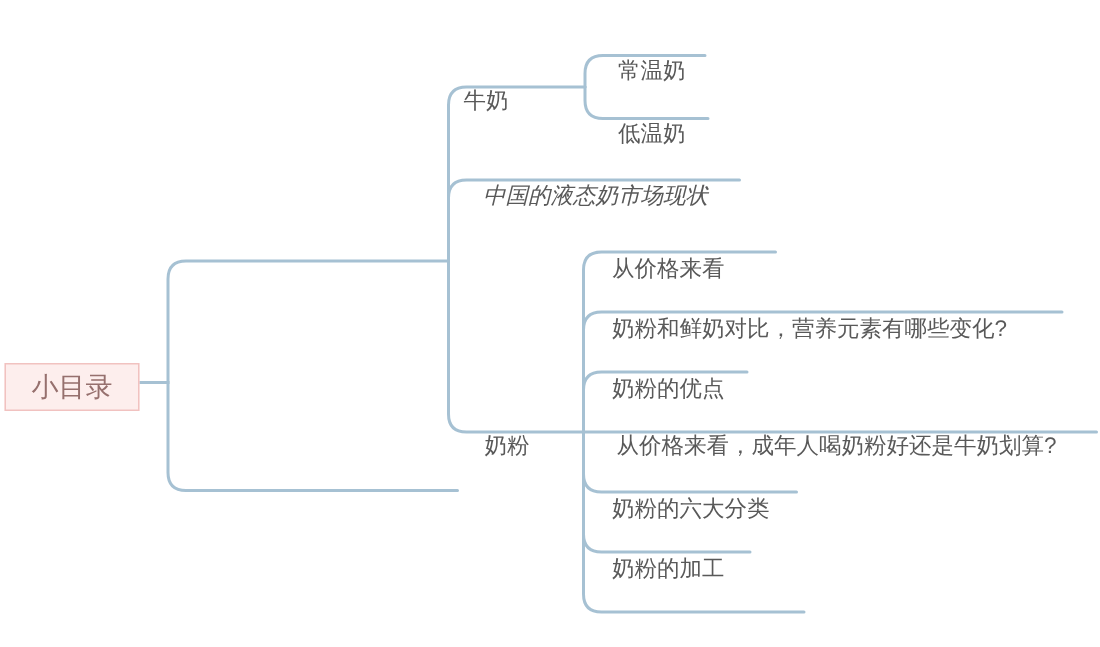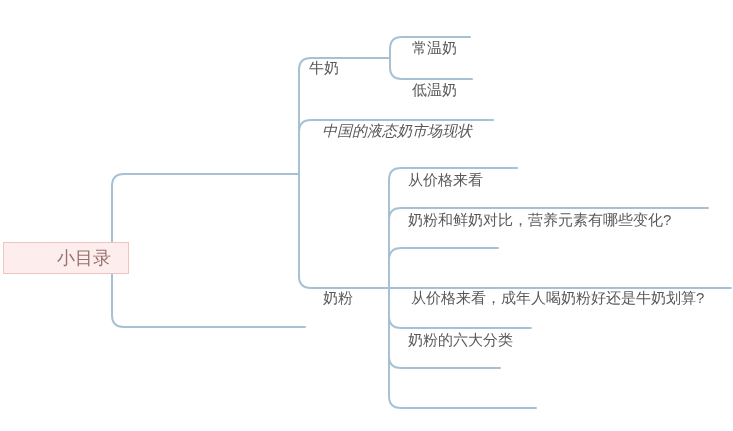--- a/index.html
+++ b/index.html
@@ -24,21 +24,20 @@
   .root-topic{
     position:absolute;
     left:3px;top:242px;
     width:88px;height:30px;
     background:var(--root-fill);
     border:1.5px solid var(--root-border);
     border-radius:0;
     display:flex;align-items:center;justify-content:center;
     font-size:18px;
     color:var(--root-text);
-    padding-left:36px;
   }
 </style>
 </head>
 <body>
 
 <div id="canvas">
 
   <svg id="connectors" width="733" height="431" viewBox="0 0 733 431">
 
     <path d="M93,255 L112,255 L112,186 Q112,174 124,174 L299,174"></path>
@@ -65,16 +64,18 @@
 
   <div class="node-label" style="left:309px;top:33px;">牛奶</div>
   <div class="node-label" style="left:322px;top:96px;font-style:italic;">中国的液态奶市场现状</div>
   <div class="node-label" style="left:323px;top:263px;">奶粉</div>
 
   <div class="node-label" style="left:412px;top:13px;">常温奶</div>
   <div class="node-label" style="left:412px;top:55px;">低温奶</div>
 
   <div class="node-label" style="left:408px;top:145px;">从价格来看</div>
   <div class="node-label" style="left:408px;top:185px;">奶粉和鲜奶对比，营养元素有哪些变化?</div>
+  <div class="node-label" style="left:408px;top:225px;">奶粉的优点</div>
   <div class="node-label" style="left:411px;top:263px;">从价格来看，成年人喝奶粉好还是牛奶划算?</div>
   <div class="node-label" style="left:408px;top:305px;">奶粉的六大分类</div>
+  <div class="node-label" style="left:408px;top:345px;">奶粉的加工</div>
 
 </div>
 
 </body></html>

